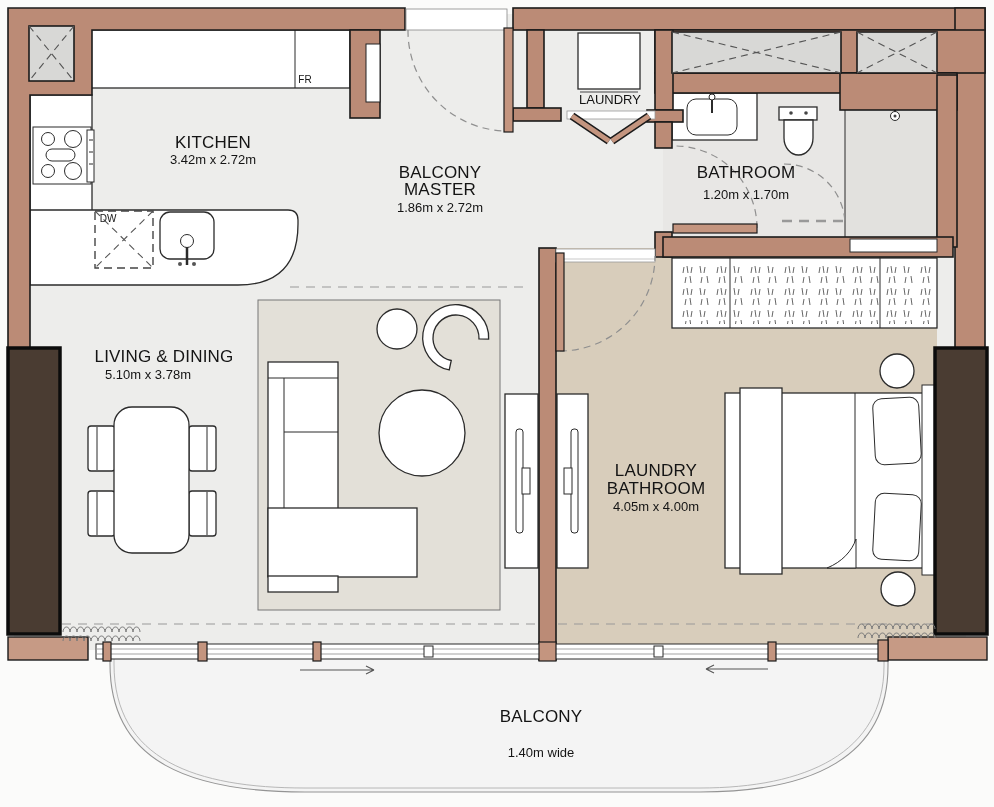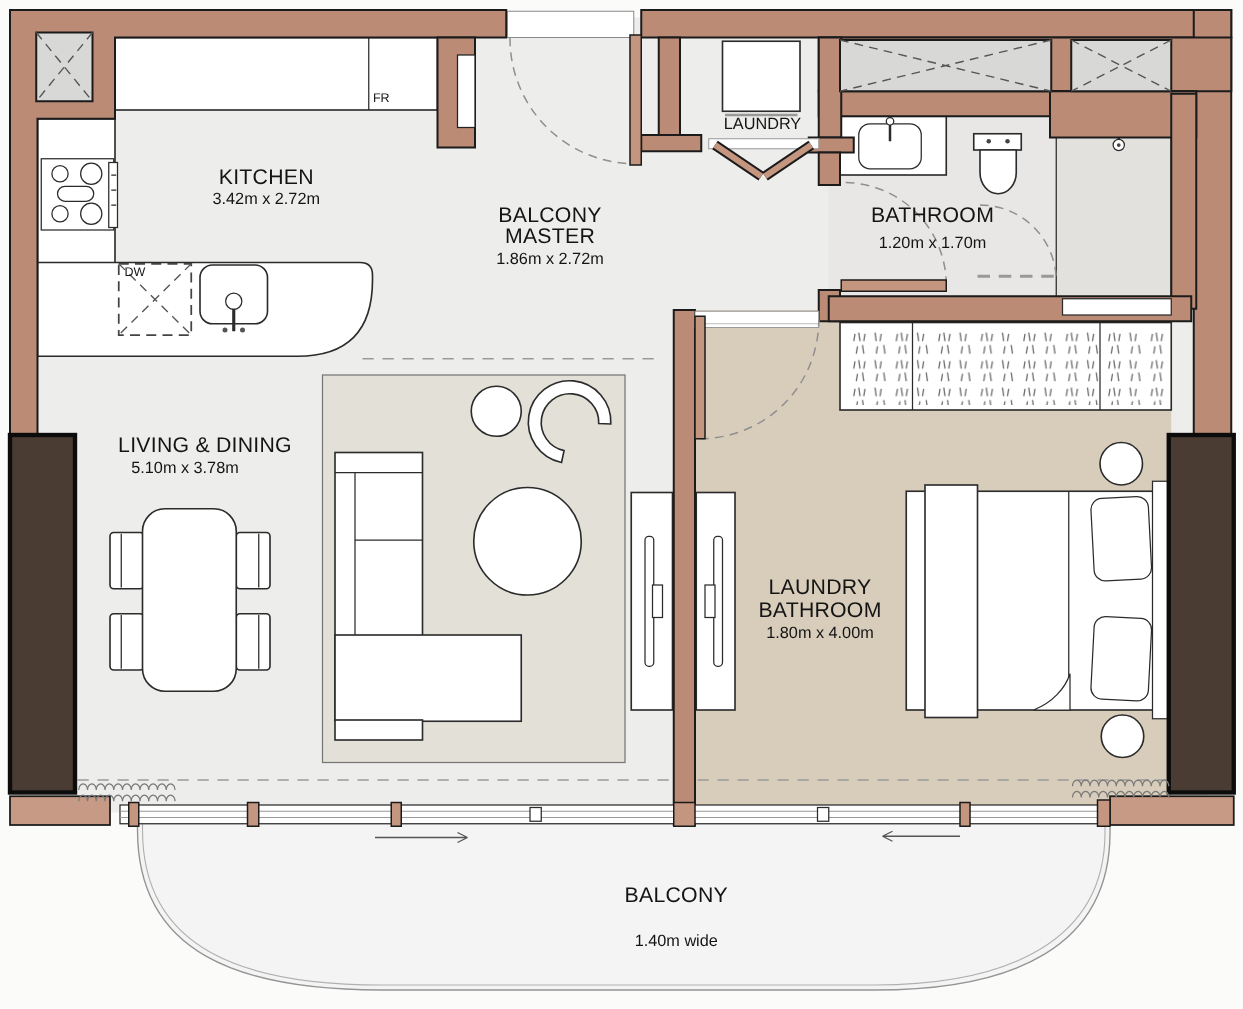--- a/index.html
+++ b/index.html
@@ -269,20 +269,20 @@
   <div class="label room-dims" style="left:610px;top:99px">LAUNDRY</div>
 
   <div class="label room-name" style="left:746px;top:172px">BATHROOM</div>
   <div class="label room-dims" style="left:746px;top:194px">1.20m x 1.70m</div>
 
   <div class="label room-name" style="left:164px;top:356px">LIVING &amp; DINING</div>
   <div class="label room-dims" style="left:148px;top:374px">5.10m x 3.78m</div>
 
   <div class="label room-name" style="left:656px;top:470px">LAUNDRY</div>
   <div class="label room-name" style="left:656px;top:488px">BATHROOM</div>
-  <div class="label room-dims" style="left:656px;top:506px">1.80m x 4.00m</div>
+  <div class="label room-dims" style="left:656px;top:506px">4.05m x 4.00m</div>
 
   <div class="label room-name" style="left:541px;top:716px">BALCONY</div>
   <div class="label room-dims" style="left:541px;top:752px">1.40m wide</div>
 
   <div class="label mini" style="left:305px;top:79px">FR</div>
   <div class="label mini" style="left:108px;top:218px">DW</div>
 </div>
 
 </body></html>

